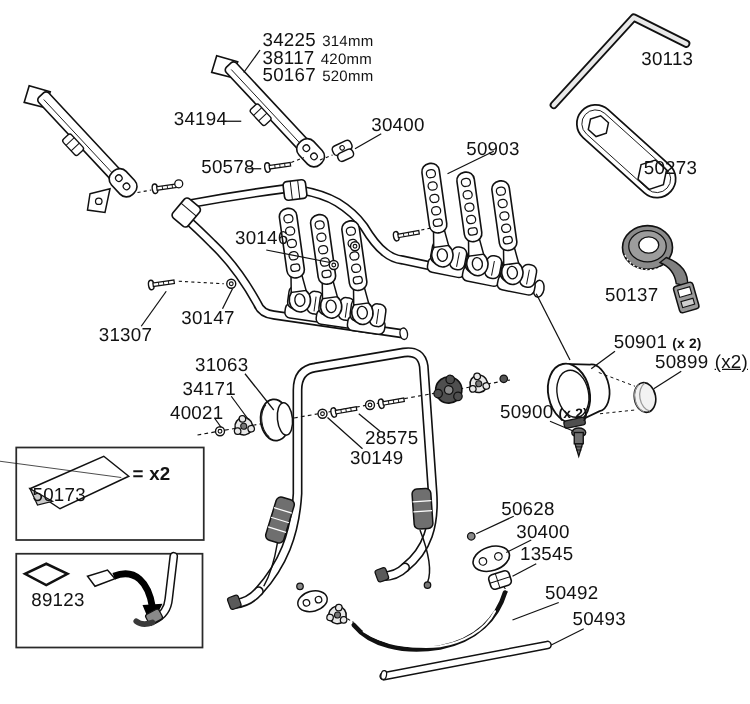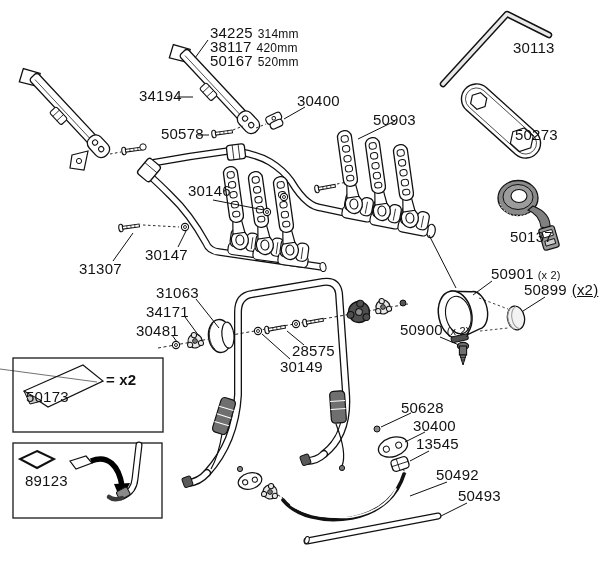--- a/index.html
+++ b/index.html
@@ -1,21 +1,21 @@
 <!DOCTYPE html>
 <html><head>
 <meta charset="utf-8">
 <style>
   html,body{margin:0;padding:0;background:#fff;}
   #stage{position:relative;width:600px;height:563px;background:#ffffff;overflow:hidden;
          font-family:"Liberation Sans",sans-serif;}
   #art{position:absolute;left:0;top:0;}
   .lbl{position:absolute;font-size:15px;color:#121212;white-space:nowrap;letter-spacing:.2px;line-height:1;}
   .lbl .sfx-dim{font-size:12px;margin-left:5px;}
-  .lbl .sfx-qty{font-size:11px;margin-left:4px;}
+  .lbl .sfx-qty{font-size:11px;margin-left:4px;font-weight:bold;}
   .lbl .sfx-same{font-size:15px;margin-left:5px;text-decoration:underline;}
   .lbl.bold{font-weight:bold;}
 </style>
 </head>
 <body>
 
 <div id="stage">
 
 <svg id="art" width="600" height="563" viewBox="0 0 600 563">
   <defs>
@@ -372,27 +372,27 @@
 
   <div class="lbl" style="left:210px;top:25px"><span>34225</span><span class="sfx-dim">314mm</span></div>
   <div class="lbl" style="left:210px;top:39px"><span>38117</span><span class="sfx-dim">420mm</span></div>
   <div class="lbl" style="left:210px;top:53px"><span>50167</span><span class="sfx-dim">520mm</span></div>
   <div class="lbl" style="left:139px;top:88px"><span>34194</span></div>
   <div class="lbl" style="left:161px;top:126px"><span>50578</span></div>
   <div class="lbl" style="left:297px;top:93px"><span>30400</span></div>
   <div class="lbl" style="left:513px;top:40px"><span>30113</span></div>
   <div class="lbl" style="left:515px;top:127px"><span>50273</span></div>
   <div class="lbl" style="left:373px;top:112px"><span>50903</span></div>
-  <div class="lbl" style="left:510px;top:229px"><span>50137</span></div>
+  <div class="lbl" style="left:484px;top:229px"><span>50137</span></div>
   <div class="lbl" style="left:188px;top:183px"><span>30146</span></div>
   <div class="lbl" style="left:145px;top:247px"><span>30147</span></div>
   <div class="lbl" style="left:79px;top:261px"><span>31307</span></div>
   <div class="lbl" style="left:156px;top:285px"><span>31063</span></div>
   <div class="lbl" style="left:146px;top:304px"><span>34171</span></div>
-  <div class="lbl" style="left:136px;top:323px"><span>30481</span></div>
+  <div class="lbl" style="left:136px;top:323px"><span>40021</span></div>
   <div class="lbl" style="left:292px;top:343px"><span>28575</span></div>
   <div class="lbl" style="left:280px;top:359px"><span>30149</span></div>
   <div class="lbl" style="left:491px;top:266px"><span>50901</span><span class="sfx-qty">(x 2)</span></div>
   <div class="lbl" style="left:524px;top:282px"><span>50899</span><span class="sfx-same">(x2)</span></div>
   <div class="lbl" style="left:400px;top:322px"><span>50900</span><span class="sfx-qty">(x 2)</span></div>
   <div class="lbl" style="left:401px;top:400px"><span>50628</span></div>
   <div class="lbl" style="left:413px;top:418px"><span>30400</span></div>
   <div class="lbl" style="left:416px;top:436px"><span>13545</span></div>
   <div class="lbl" style="left:436px;top:467px"><span>50492</span></div>
   <div class="lbl" style="left:458px;top:488px"><span>50493</span></div>

